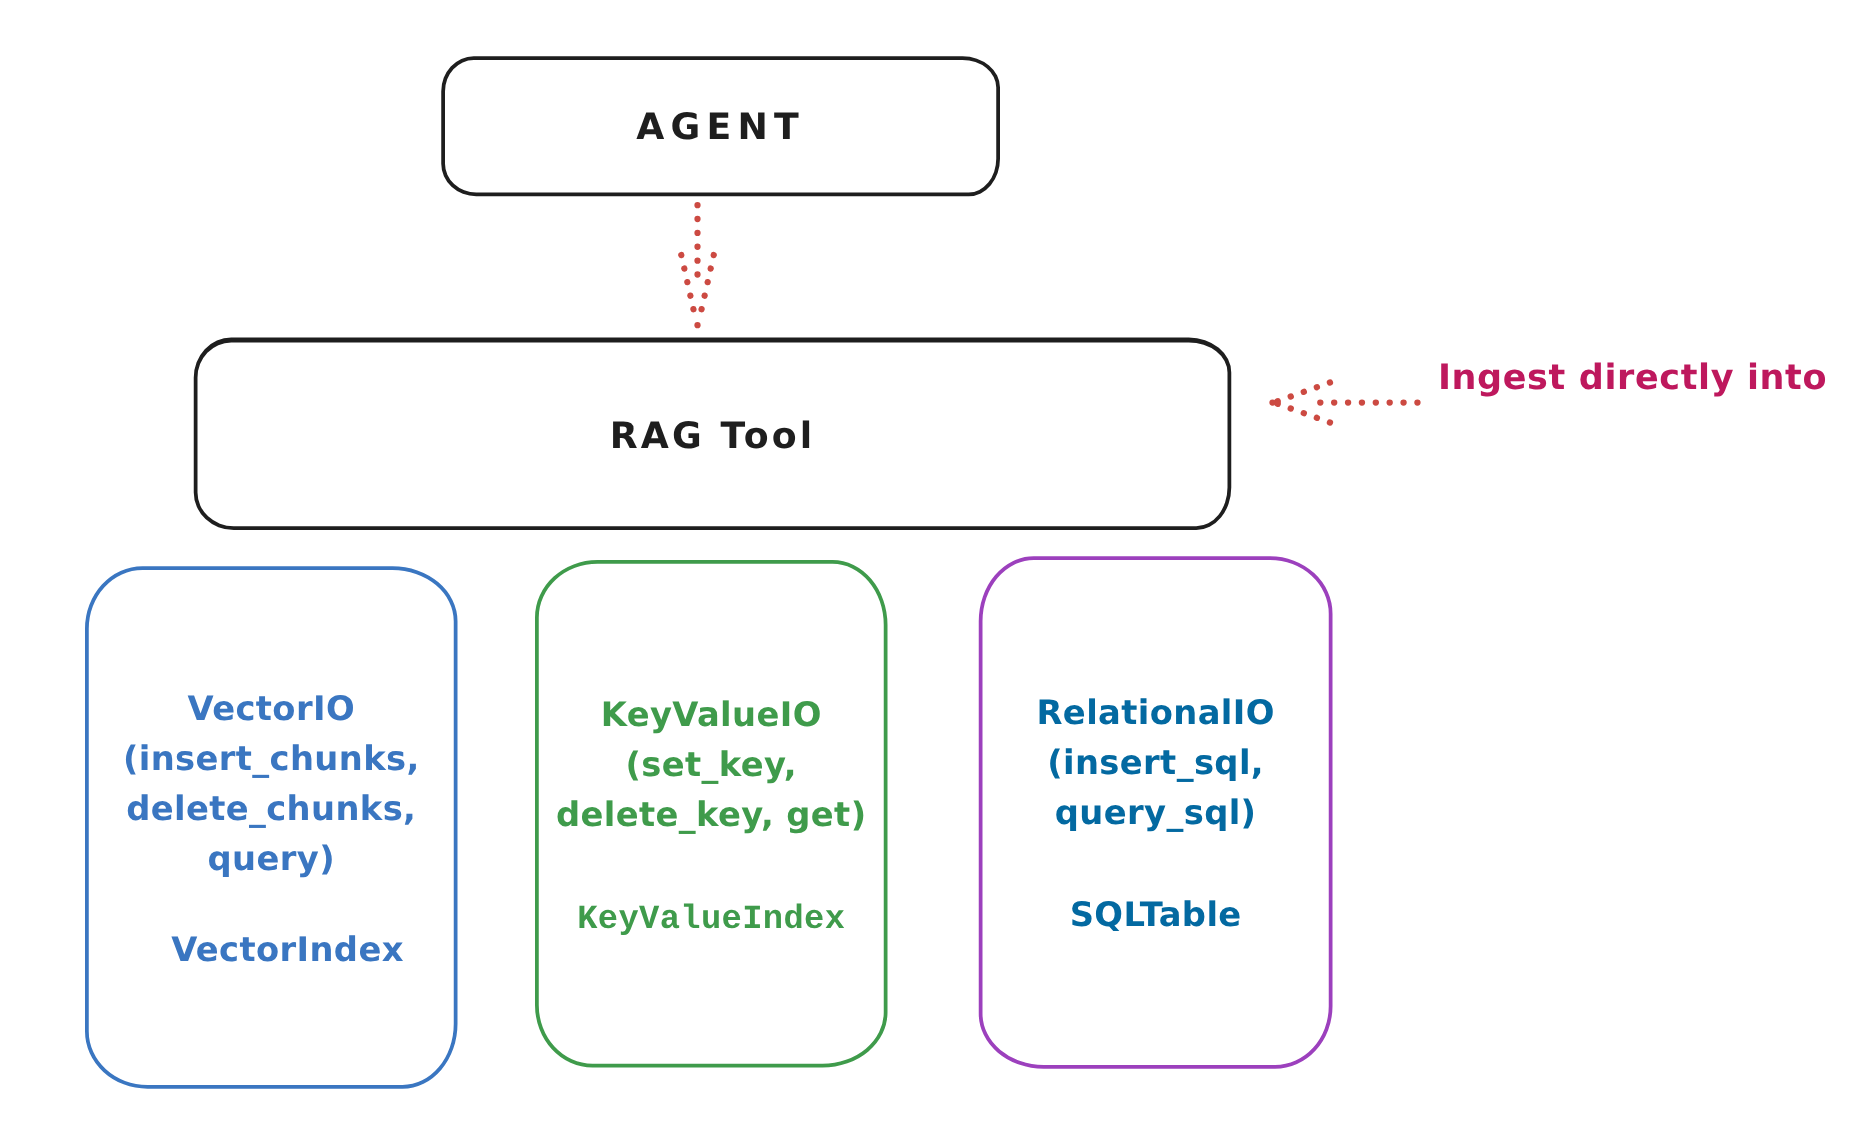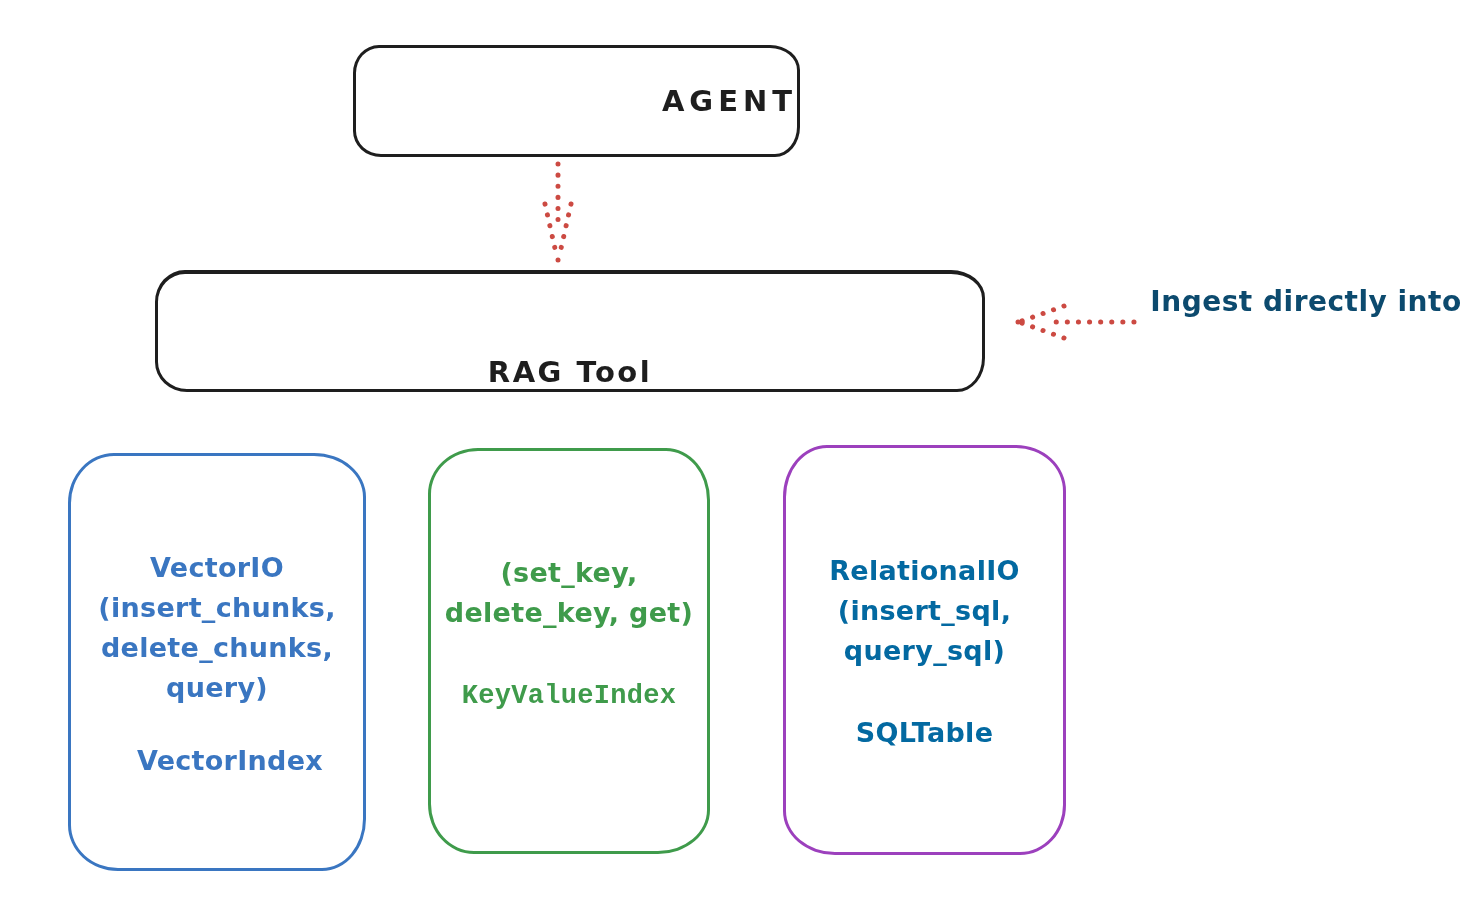--- a/index.html
+++ b/index.html
@@ -28,50 +28,48 @@
     letter-spacing: 2.5px;
     color: #1e1e1e;
     white-space: nowrap;
   }
   
   .agent-box {
     left: 353px; top: 45px;
     width: 447px; height: 112px;
     border: 3.5px solid #1e1e1e;
     border-radius: 26px 30px 25px 28px / 28px 25px 30px 26px;
-    justify-content: flex-end;
   }
   .agent-box .shape-label { letter-spacing: 5px; }
   
   .rag-box {
     left: 155px; top: 270px;
-    width: 830px; height: 122px;
+    width: 830px; height: 154px;
     border: 3.5px solid #1e1e1e;
     border-top-width: 4.5px;
     border-radius: 30px 34px 28px 32px / 32px 28px 34px 30px;
-    align-items: flex-end;
   }
   
   .arrow { position: absolute; }
   .arrow-down { left: 537px; top: 160px; width: 42px; height: 106px; }
   .arrow-left { left: 1012px; top: 300px; width: 128px; height: 44px; }
   .dotline {
     stroke: #cc4a42;
     stroke-width: 5;
     stroke-linecap: round;
     stroke-dasharray: 0.1 11;
     fill: none;
   }
   
   .annotation {
     position: absolute;
     left: 1132px; top: 282px;
     width: 348px;
     text-align: center;
-    color: #0c4a6e;
+    color: #be185d;
     font-size: 28px;
     font-weight: 700;
     line-height: 39px;
     letter-spacing: 0.5px;
   }
   
   .storage {
     align-items: flex-start;
     justify-content: flex-end;
   }
@@ -147,20 +145,21 @@
       <div class="line">VectorIO</div>
       <div class="line">(insert_chunks,</div>
       <div class="line">delete_chunks,</div>
       <div class="line">query)</div>
       <div class="line index-label">VectorIndex</div>
     </div>
   </div>
 
   <div class="shape storage keyvalue-box">
     <div class="storage-text">
+      <div class="line">KeyValueIO</div>
       <div class="line">(set_key,</div>
       <div class="line">delete_key, get)</div>
       <div class="line index-label">KeyValueIndex</div>
     </div>
   </div>
 
   <div class="shape storage relational-box">
     <div class="storage-text">
       <div class="line">RelationalIO</div>
       <div class="line">(insert_sql,</div>

